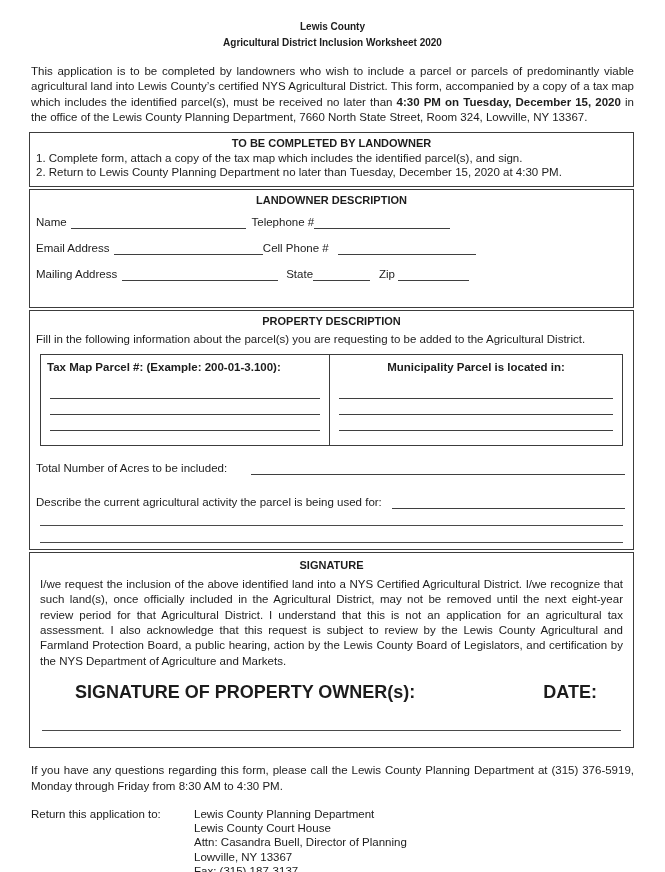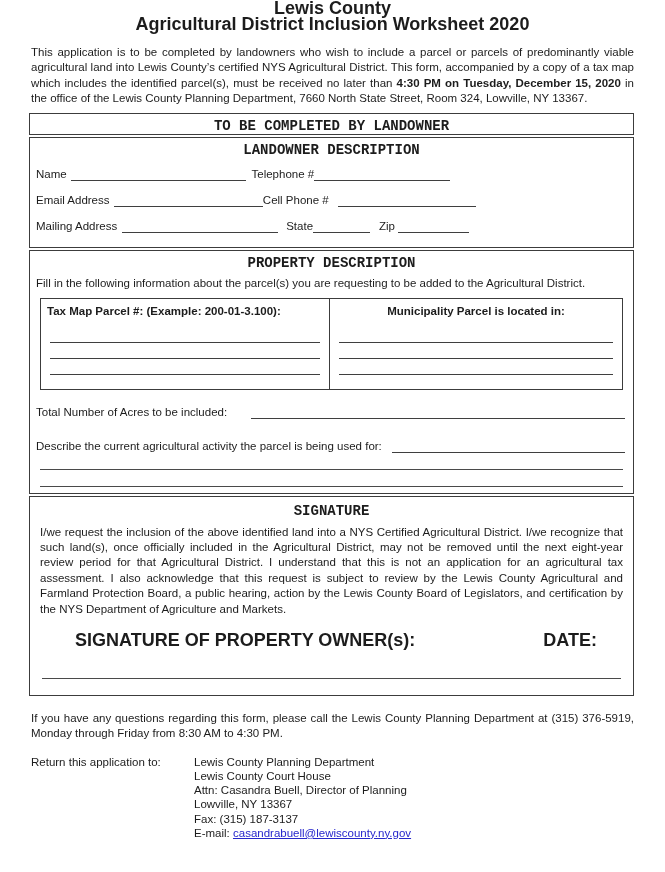--- a/index.html
+++ b/index.html
@@ -6,26 +6,26 @@
   .page {
     position: relative;
     width: 665px;
     height: 872px;
     background: #ffffff;
     font-family: "Liberation Sans", "DejaVu Sans", sans-serif;
     font-size: 11.5px;
     color: #1c1c1c;
     overflow: hidden;
   }
-  .title-block { text-align: center; font-weight: bold; font-size: 18px; line-height: 16px; }
+  .title-block { text-align: center; padding-top: 19px; font-weight: bold; font-size: 10px; line-height: 16px; }
   .intro { margin: 13px 31px 0 31px; text-align: justify; line-height: 15.4px; }
   .boxes { margin: 6px 31px 0 29px; }
   .fbox { border: 1.6px solid #3c3c3c; background:#fff; }
   .fbox + .fbox { margin-top: 2px; }
-  .box-title { text-align: center; font-weight: bold; font-size: 14px; padding-top: 4px; font-family: Liberation Mono, monospace; }
+  .box-title { text-align: center; font-weight: bold; font-size: 11px; padding-top: 4px; }
   .instr-list { padding: 2px 6px 6px 6px; line-height: 14.6px; }
 
   
   .lo-rows { padding: 8px 8px 2px 6px; }
   .fr { display: flex; align-items: baseline; margin-bottom: 13px; white-space: nowrap; }
   .fl { border-bottom: 1.1px solid #3f3f3f; height: 12px; align-self: flex-end; }
   .grow { flex: 1 1 auto; }
 
   
   .pd-instr { padding: 6px 6px 0 6px; }
@@ -63,40 +63,44 @@
     <div>Lewis County</div>
     <div>Agricultural District Inclusion Worksheet 2020</div>
   </div>
 
   <div class="intro"><span>This application is to be completed by landowners who wish to include a parcel or parcels of predominantly viable agricultural land into Lewis County’s certified NYS Agricultural District.  This form, accompanied by a copy of a tax map which includes the identified parcel(s), must be received no later than </span><span class="b">4:30 PM on Tuesday, December 15, 2020</span><span> in the office of the Lewis County Planning Department, 7660 North State Street, Room 324, Lowville, NY 13367.</span></div>
 
   <div class="boxes">
 
     <div class="fbox">
       <div class="box-title">TO BE COMPLETED BY LANDOWNER</div>
+      <div class="instr-list">
+        <div>1. Complete form, attach a copy of the tax map which includes the identified parcel(s), and sign.</div>
+        <div>2. Return to Lewis County Planning Department no later than Tuesday, December 15, 2020 at 4:30 PM.</div>
+      </div>
     </div>
 
     <div class="fbox">
       <div class="box-title">LANDOWNER DESCRIPTION</div>
       <div class="lo-rows" style="padding-top:10px;">
         <div class="fr">
           <span>Name</span>
           <span class="fl grow" style="margin-left:4px; max-width:307px;"></span>
           <span style="margin-left:6px;">Telephone #</span>
           <span class="fl" style="width:136px;"></span>
           <span class="grow"></span>
         </div>
         <div class="fr">
           <span>Email Address</span>
           <span class="fl grow" style="margin-left:4px; max-width:280px;"></span>
           <span style="">Cell Phone #</span>
           <span class="fl" style="width:138px; margin-left:9px;"></span>
           <span class="grow"></span>
         </div>
-        <div class="fr" style="margin-bottom:12px;">
+        <div class="fr" style="margin-bottom:24px;">
           <span>Mailing Address</span>
           <span class="fl grow" style="margin-left:5px; max-width:262px;"></span>
           <span style="margin-left:8px;text-align:center;">State</span>
           <span class="fl" style="width:57px;"></span>
           <span style="margin-left:9px;">Zip</span>
           <span class="fl" style="width:71px; margin-left:3px;"></span>
           <span class="grow"></span>
         </div>
       </div>
     </div>

